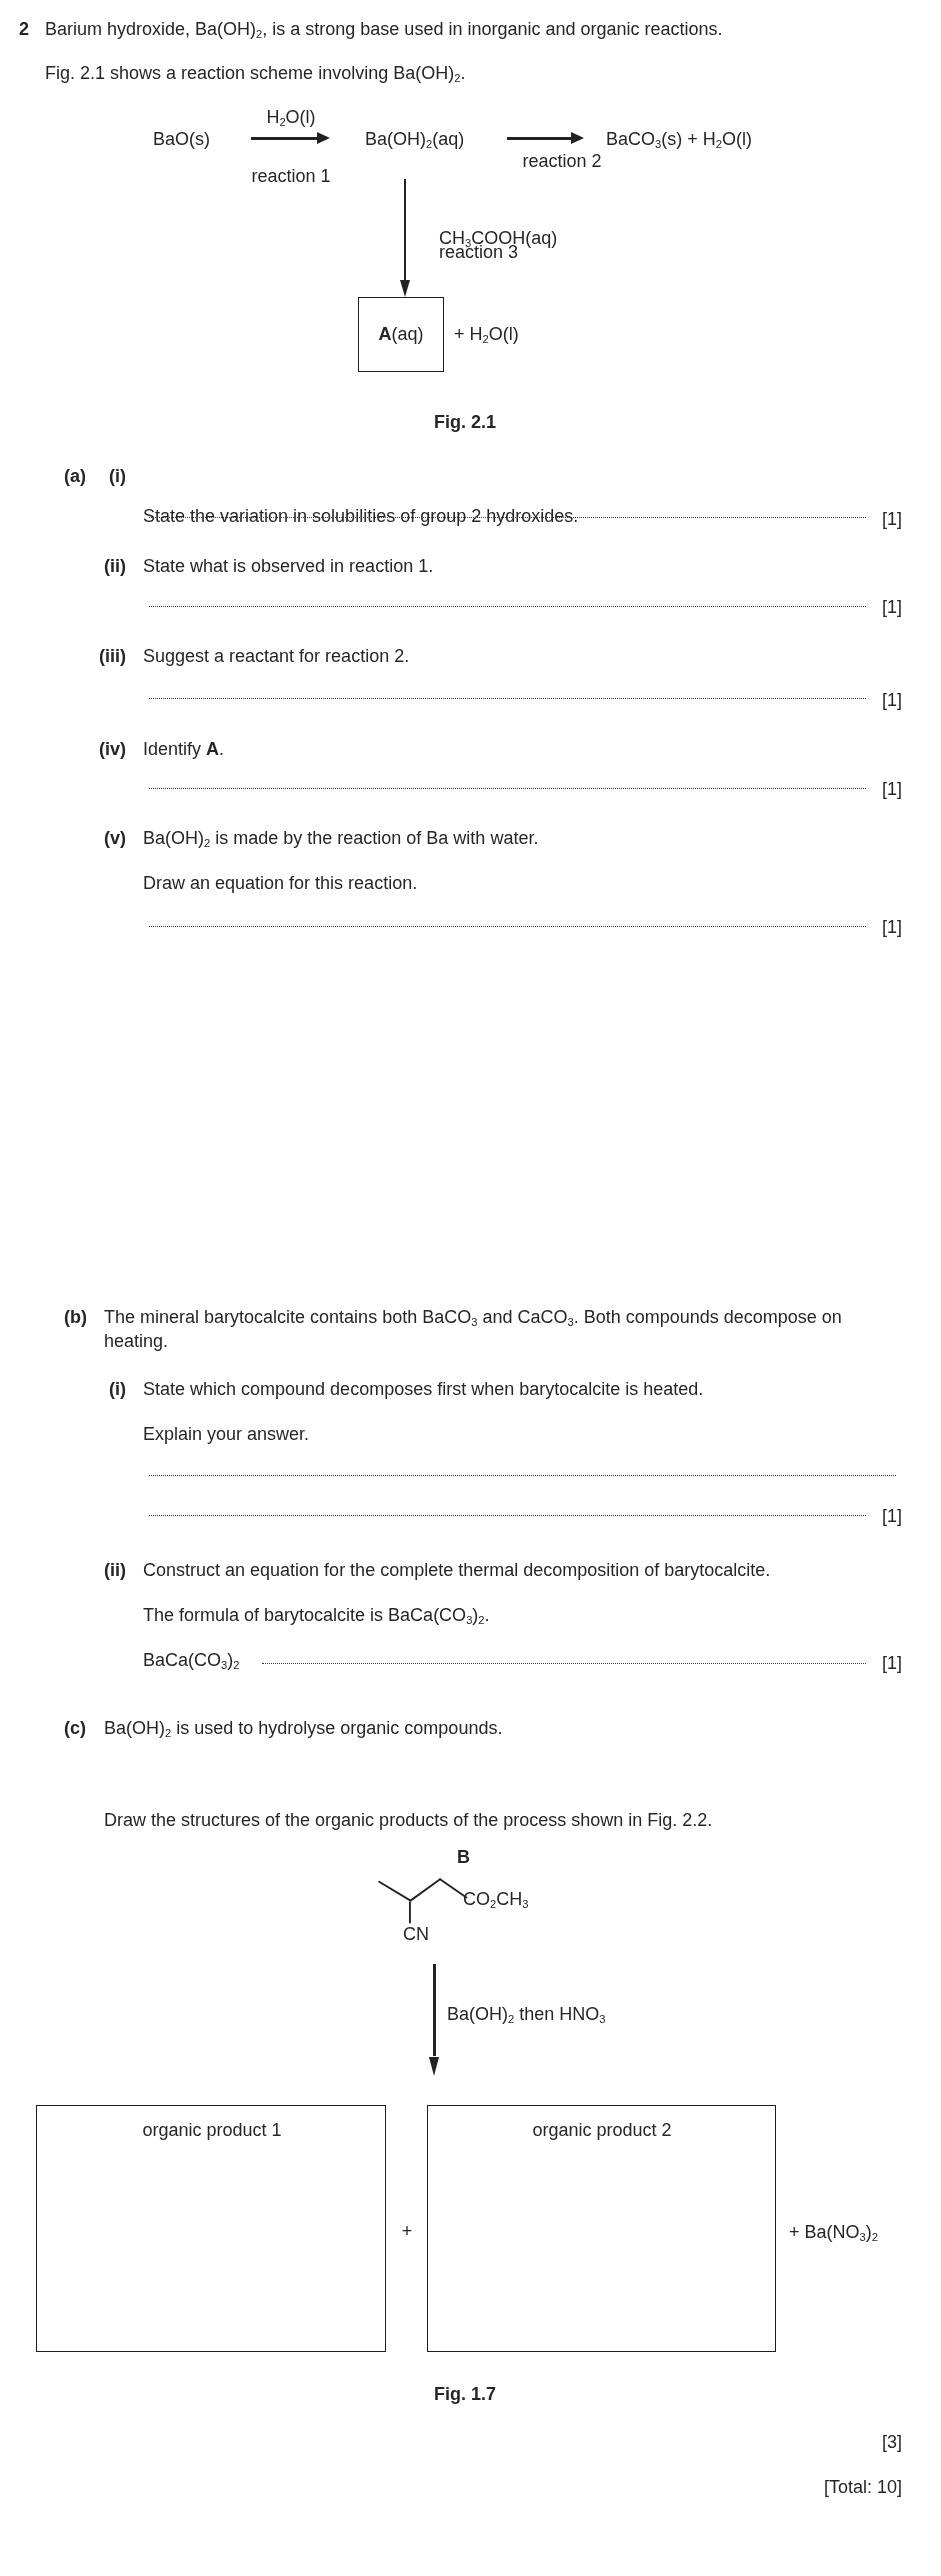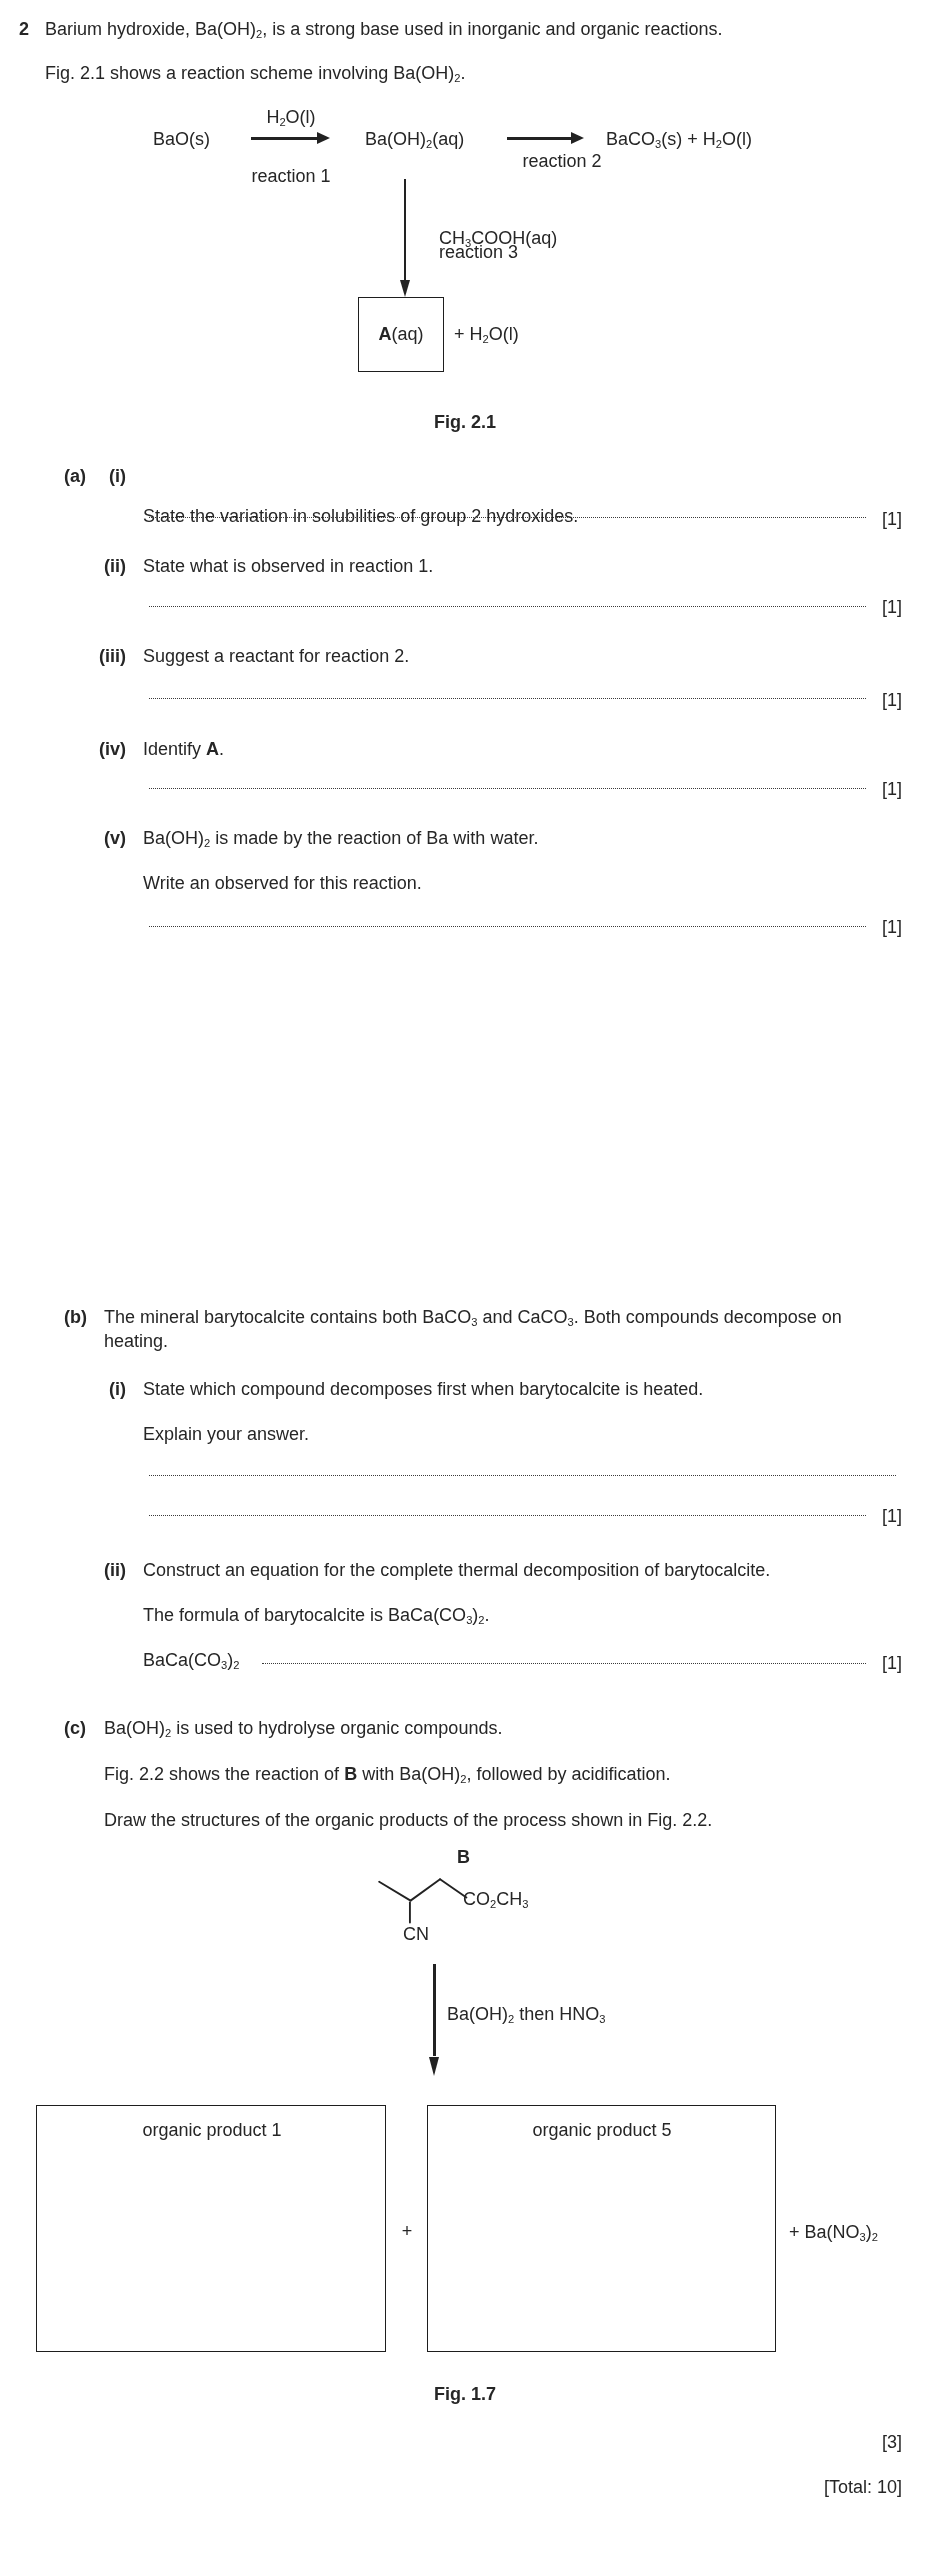--- a/index.html
+++ b/index.html
@@ -76,21 +76,21 @@
   <div class="dots" style="left:149px;top:698px;width:717px;"></div>
   <div class="mark" style="top:690px;">[1]</div>
 
   <div class="rlab" style="left:88px;top:739px;">(iv)</div>
   <div class="t" style="left:143px;top:739px;">Identify <strong>A</strong>.</div>
   <div class="dots" style="left:149px;top:788px;width:717px;"></div>
   <div class="mark" style="top:779px;">[1]</div>
 
   <div class="rlab" style="left:88px;top:828px;">(v)</div>
   <div class="t" style="left:143px;top:828px;">Ba(OH)<sub>2</sub> is made by the reaction of Ba with water.</div>
-  <div class="t" style="left:143px;top:873px;">Write an observed for this reaction.</div>
+  <div class="t" style="left:143px;top:873px;">Draw an equation for this reaction.</div>
   <div class="dots" style="left:149px;top:926px;width:717px;"></div>
   <div class="mark" style="top:917px;">[1]</div>
 
   <div class="t b" style="left:64px;top:1307px;">(b)</div>
   <div class="t" style="left:104px;top:1307px;">The mineral barytocalcite contains both BaCO<sub>3</sub> and CaCO<sub>3</sub>. Both compounds decompose on</div>
   <div class="t" style="left:104px;top:1331px;">heating.</div>
 
   <div class="rlab" style="left:88px;top:1379px;">(i)</div>
   <div class="t" style="left:143px;top:1379px;">State which compound decomposes first when barytocalcite is heated.</div>
   <div class="t" style="left:143px;top:1424px;">Explain your answer.</div>
@@ -100,42 +100,41 @@
 
   <div class="rlab" style="left:88px;top:1560px;">(ii)</div>
   <div class="t" style="left:143px;top:1560px;">Construct an equation for the complete thermal decomposition of barytocalcite.</div>
   <div class="t" style="left:143px;top:1605px;">The formula of barytocalcite is BaCa(CO<sub>3</sub>)<sub>2</sub>.</div>
   <div class="t" style="left:143px;top:1650px;">BaCa(CO<sub>3</sub>)<sub>2</sub></div>
   <div class="dots" style="left:262px;top:1663px;width:604px;"></div>
   <div class="mark" style="top:1653px;">[1]</div>
 
   <div class="t b" style="left:64px;top:1718px;">(c)</div>
   <div class="t" style="left:104px;top:1718px;">Ba(OH)<sub>2</sub> is used to hydrolyse organic compounds.</div>
-  <div class="t" style="left:104px;top:1764px;">Fig. 2.2 shows the reaction of <strong>B</strong> with Ba(OH)<sub>2</sub>, followed by acidification.</div>
   <div class="t" style="left:104px;top:1810px;">Draw the structures of the organic products of the process shown in Fig. 2.2.</div>
 
   <div class="t b" style="left:457px;top:1847px;"><strong>B</strong></div>
   <svg style="position:absolute;left:371px;top:1871px;" width="113" height="63" viewBox="0 0 180 100">
     <line x1="13" y1="17" x2="63" y2="47" stroke="#222" stroke-width="3" stroke-linecap="round"></line>
     <line x1="63" y1="47" x2="110" y2="13" stroke="#222" stroke-width="3" stroke-linecap="round"></line>
     <line x1="110" y1="13" x2="152" y2="42" stroke="#222" stroke-width="3" stroke-linecap="round"></line>
     <line x1="62" y1="50" x2="62" y2="82" stroke="#222" stroke-width="3" stroke-linecap="round"></line>
   </svg>
   <div class="t" style="left:463px;top:1889px;">CO<sub>2</sub>CH<sub>3</sub></div>
   <div class="t ctr" style="left:416px;top:1924px;">CN</div>
 
   <div class="vline" style="left:433px;top:1964px;width:2.5px;height:92px;"></div>
   <div class="head-down" style="left:429px;top:2057px;border-left:5.7px solid transparent;border-right:5.7px solid transparent;border-top:19.5px solid #222;"></div>
   <div class="t" style="left:447px;top:2004px;">Ba(OH)<sub>2</sub> then HNO<sub>3</sub></div>
 
   <div class="figbox" style="left:36px;top:2105px;width:348px;height:245px;"></div>
   <div class="t ctr" style="left:212px;top:2120px;">organic product 1</div>
   <div class="t ctr" style="left:407px;top:2221px;">+</div>
   <div class="figbox" style="left:427px;top:2105px;width:347px;height:245px;"></div>
-  <div class="t ctr" style="left:602px;top:2120px;">organic product 5</div>
+  <div class="t ctr" style="left:602px;top:2120px;">organic product 2</div>
   <div class="t" style="left:789px;top:2222px;">+ Ba(NO<sub>3</sub>)<sub>2</sub></div>
 
   <div class="t b ctr" style="left:465px;top:2384px;">Fig. 1.7</div>
 
   <div class="mark" style="top:2432px;">[3]</div>
   <div class="mark" style="top:2477px;">[Total: 10]</div>
 
 </div>
 
 

